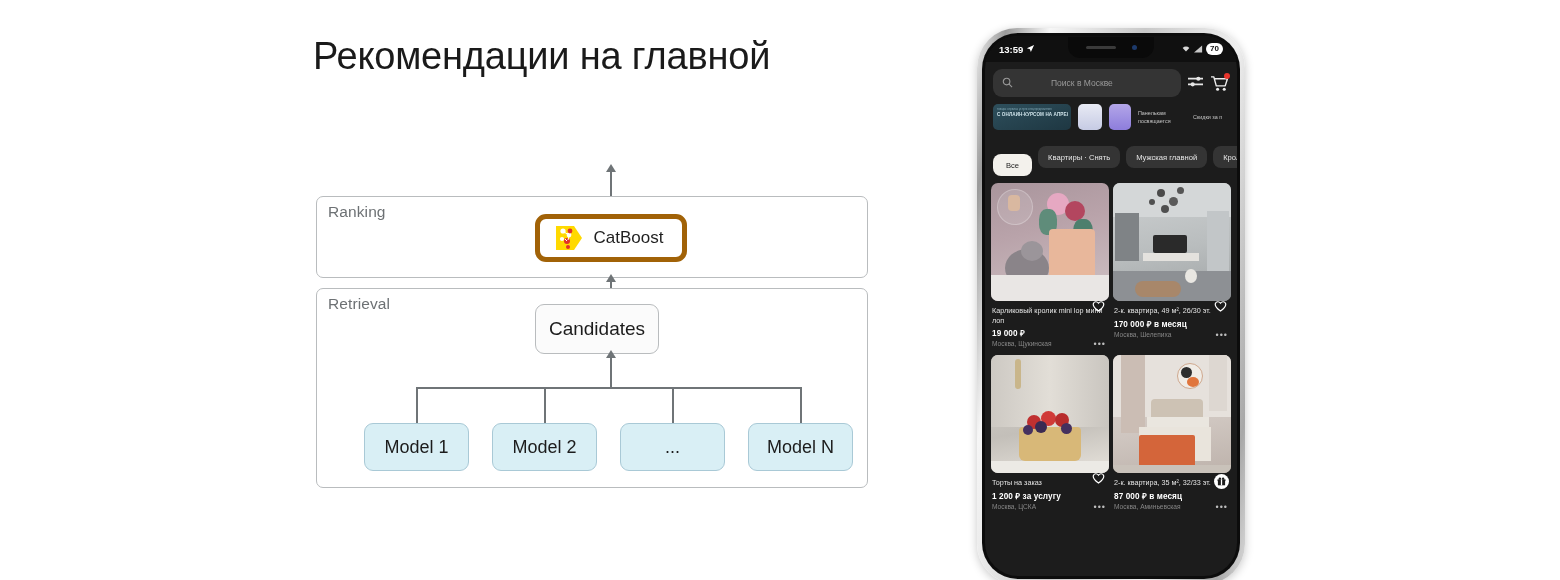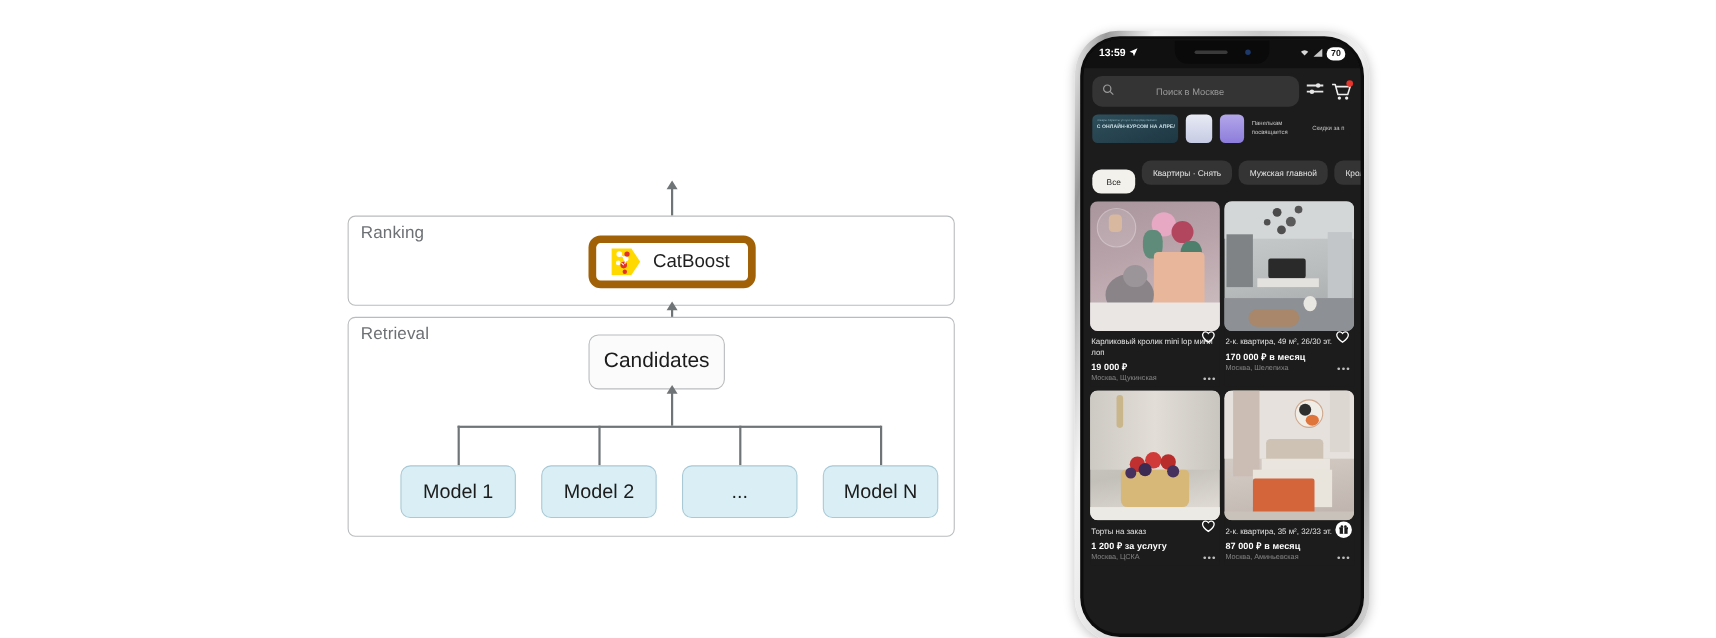--- a/index.html
+++ b/index.html
@@ -31,21 +31,21 @@
     position: absolute; left: 11px; top: 6px;
     font-size: 15.5px; color: #6d7174; letter-spacing: .1px;
   }
 
   .node {
     position: absolute; display: flex; align-items: center; justify-content: center;
     border-radius: 9px; background: #fdfdfd; white-space: nowrap;
   }
   .node-catboost {
     left: 219px; top: 46px; width: 152px; height: 48px;
-    border: 7px solid #a16207; border-radius: 11px; background:#fff;
+    border: 5px solid #a16207; border-radius: 11px; background:#fff;
     gap: 9px; padding-right: 4px;
   }
   .cb-label { font-size: 17px; color: #1f1f1f; }
   .node-candidates {
     left: 219px; top: 136px; width: 124px; height: 50px;
     border: 1px solid #b9bcbe; font-size: 19px; color: #1c1c1c; background:#fbfbfb;
   }
   .model {
     top: 255px; width: 105px; height: 48px;
     border: 1px solid #a9c9d6; background: #d9eff5;
@@ -82,21 +82,21 @@
   .screen {
     position: relative; width: 100%; height: 100%;
     border-radius: 33px; background: #1c1c1c; overflow: hidden;
   }
 
   .statusbar {
     position: relative; height: 26px; display: flex; align-items: center;
     justify-content: space-between; padding: 0 14px; color: #fff; font-size: 9.5px;
     font-weight: 700; background: #101010;
   }
-  .sb-left { display: flex; align-items: flex-start; gap: 3px; }
+  .sb-left { display: flex; align-items: flex-end; gap: 3px; }
   .notch {
     position: absolute; left: 50%; top: 1px; transform: translateX(-50%);
     width: 86px; height: 21px; background: #0a0a0a; border-radius: 0 0 12px 12px;
     display: flex; align-items: center; justify-content: center; gap: 16px;
   }
   .speaker { width: 30px; height: 3px; border-radius: 2px; background: #3a3a3a; }
   .cam { width: 5px; height: 5px; border-radius: 50%; background: #1d3a6b; }
   .sb-right { display: flex; align-items: center; gap: 3px; }
   .battery {
     background: #fff; color: #101010; border-radius: 7px;
@@ -168,20 +168,21 @@
   .art-flat1  { background: linear-gradient(170deg,#cfd2d3 0%,#b9bdbe 55%,#9fa3a4 100%); }
   .art-cake   { background: linear-gradient(170deg,#d7d4cf 0%,#c3bfb9 60%,#e7e3dc 100%); }
   .art-flat2  { background: linear-gradient(170deg,#ddd7d2 0%,#cfc6c0 60%,#bdb2ab 100%); }
   .blob { position: absolute; border-radius: 50%; }
 </style>
 </head>
 <body>
 
 <div class="page">
 
+  <div class="slide-title">Рекомендации на главной</div>
 
   <div class="diagram">
 
     <div class="ln v" style="left:294px; top:0px; height:28px;"></div>
     <div class="arrowhead" style="left:290px; top:-4px;"></div>
 
     <div class="grp grp-ranking">
       <div class="grp-label">Ranking</div>
     </div>
 

